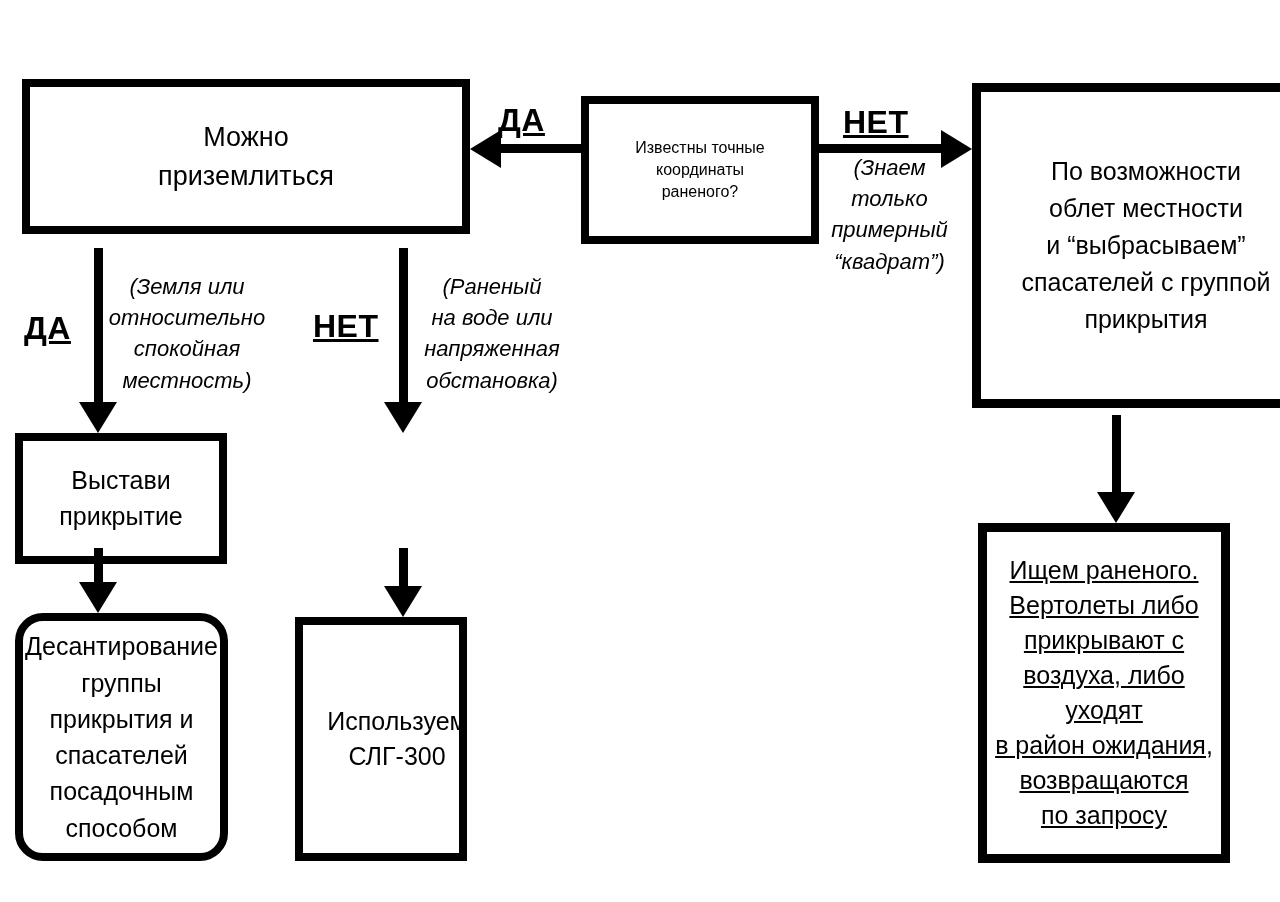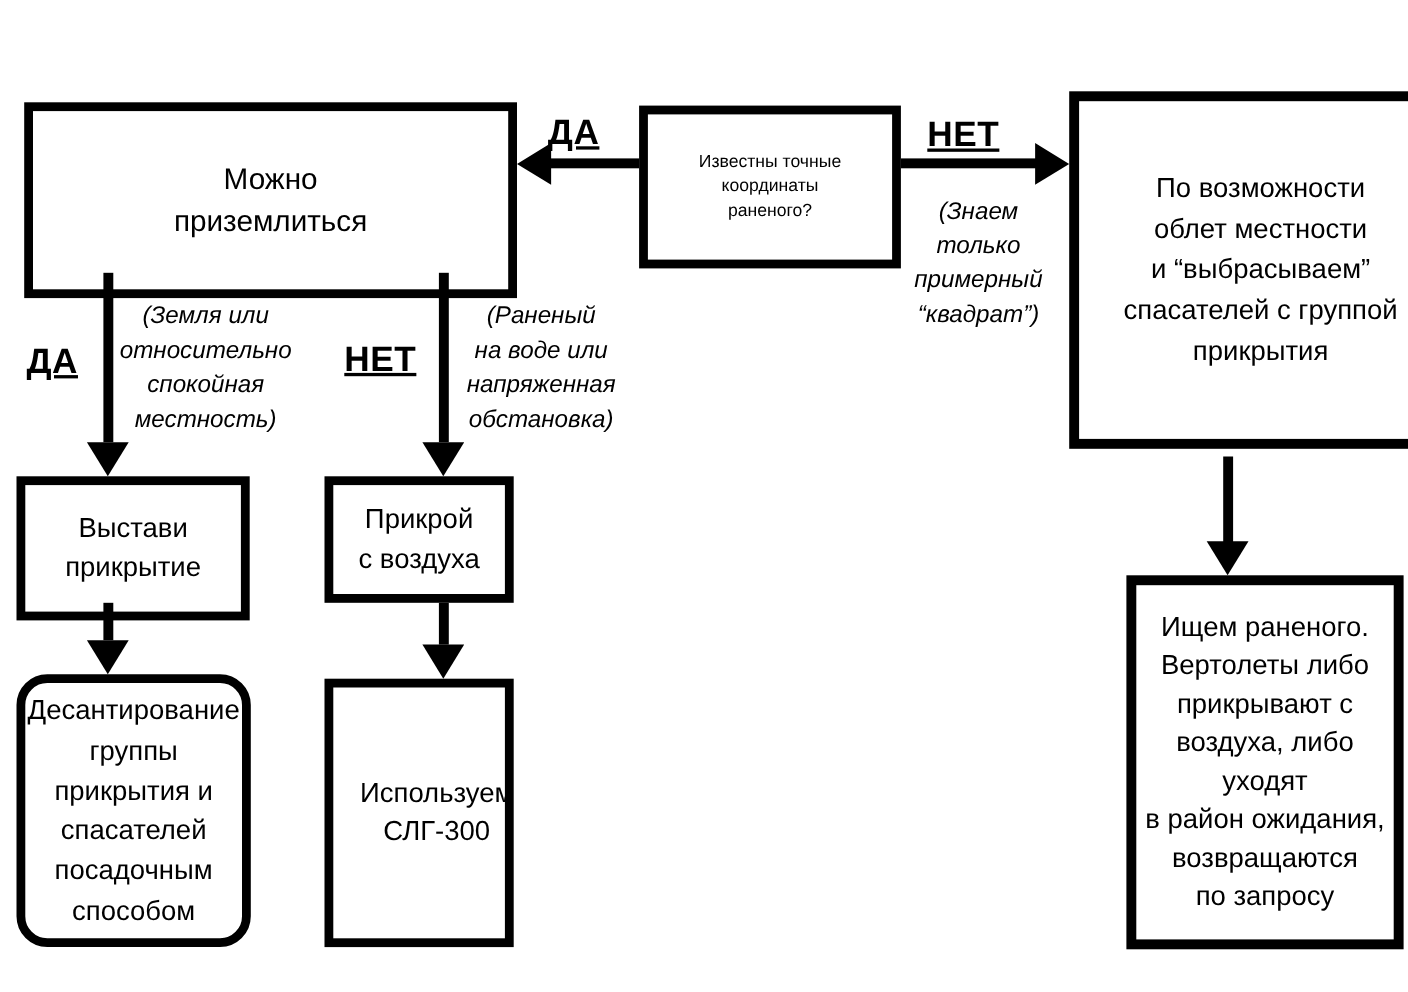--- a/index.html
+++ b/index.html
@@ -50,21 +50,21 @@
   .head { position: absolute; width: 0; height: 0; }
   .head.left  { border-top: 19px solid transparent; border-bottom: 19px solid transparent; border-right: 31px solid #000000; }
   .head.right { border-top: 19px solid transparent; border-bottom: 19px solid transparent; border-left: 31px solid #000000; }
   .head.down  { border-left: 19px solid transparent; border-right: 19px solid transparent; border-top: 31px solid #000000; }
 </style>
 </head>
 <body>
 
 <div id="diagram">
 
-  <div class="box" style="left:22px; top:93px; width:448px; height:178px;">
+  <div class="box" style="left:22px; top:79px; width:448px; height:155px;">
     <span class="box-text" style="font-size:27px;">Можно
 приземлиться</span>
   </div>
 
   <div class="box" style="left:581px; top:96px; width:238px; height:148px;">
     <span class="box-text" style="font-size:16px; line-height:1.38;">Известны точные
 координаты
 раненого?</span>
   </div>
 
@@ -74,40 +74,36 @@
 и “выбрасываем”
 спасателей с группой
 прикрытия</span>
   </div>
 
   <div class="box" style="left:15px; top:433px; width:212px; height:131px;">
     <span class="box-text">Выстави
 прикрытие</span>
   </div>
 
-  <div class="box" style="left:295px; top:433px; width:172px; height:115px;">
-    <span class="box-text">Прикрой
-с воздуха</span>
-  </div>
 
   <div class="box" style="left:15px; top:613px; width:213px; height:248px;border-radius:28px;">
     <span class="box-text" style="line-height:1.45;">Десантирование
 группы
 прикрытия и
 спасателей
 посадочным
 способом</span>
   </div>
 
   <div class="box" style="left:295px; top:617px; width:172px; height:244px;padding-left:32px;">
     <span class="box-text">Используем
 СЛГ-300</span>
   </div>
 
-  <div class="box thick" style="left:1024px; top:523px; width:252px; height:340px;">
+  <div class="box thick" style="left:978px; top:523px; width:252px; height:340px;text-decoration:underline;">
     <span class="box-text" style="line-height:1.4;">Ищем раненого.
 Вертолеты либо
 прикрывают с
 воздуха, либо уходят
 в район ожидания,
 возвращаются
 по запросу</span>
   </div>
 
   <div class="hline" style="left:499px; top:144px; width:82px; height:9px;"></div>
@@ -129,21 +125,21 @@
   <div class="head down" style="left:384px; top:586px;"></div>
 
   <div class="vline" style="left:1112px; top:415px; width:9px; height:78px;"></div>
   <div class="head down" style="left:1097px; top:492px;"></div>
 
   <div class="lbl" style="left:498px; top:102px; width:72px;">ДА</div>
   <div class="lbl" style="left:843px; top:104px; width:92px;">НЕТ</div>
   <div class="lbl" style="left:24px; top:310px; width:72px;">ДА</div>
   <div class="lbl" style="left:313px; top:308px; width:88px;">НЕТ</div>
 
-  <div class="note" style="left:812px; top:176px; width:155px;">(Знаем
+  <div class="note" style="left:812px; top:152px; width:155px;">(Знаем
 только
 примерный
 “квадрат”)</div>
   <div class="note" style="left:98px; top:271px; width:178px;">(Земля или
 относительно
 спокойная
 местность)</div>
   <div class="note" style="left:402px; top:271px; width:180px;">(Раненый
 на воде или
 напряженная

